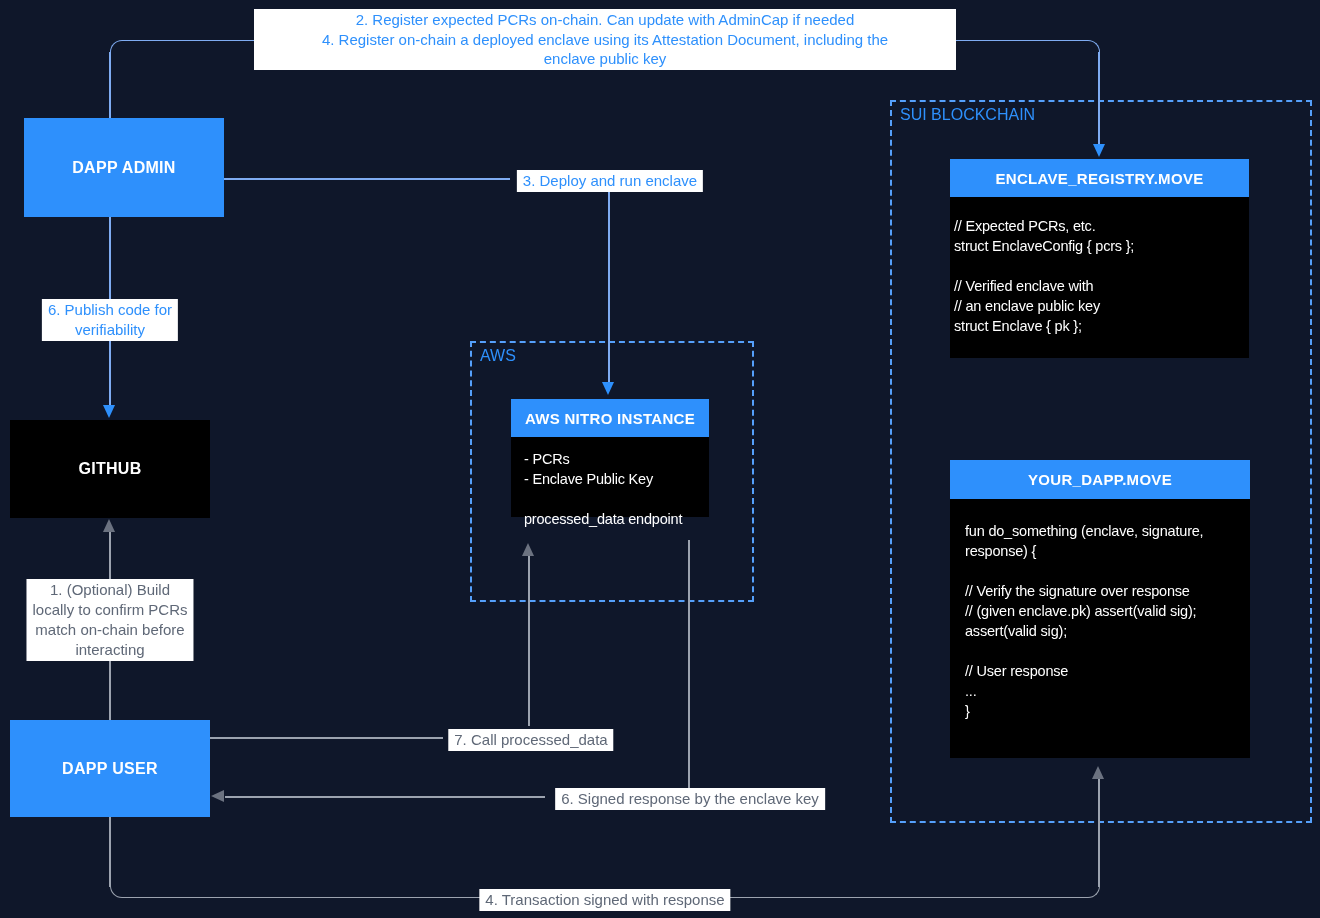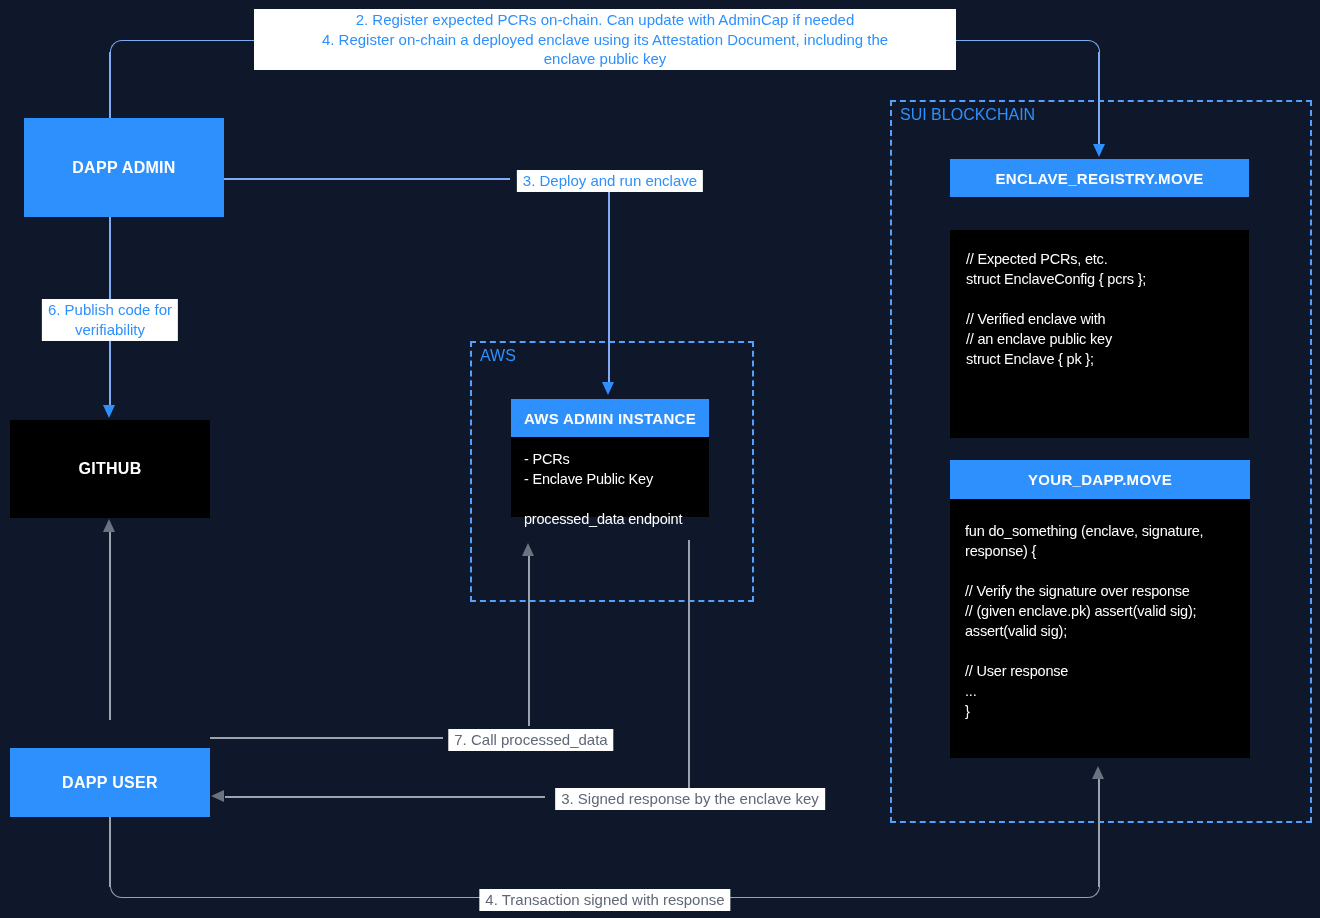--- a/index.html
+++ b/index.html
@@ -76,58 +76,62 @@
 
   <div class="lbl blue-text bg centered" style="left:605px;top:9px;width:690px;line-height:19.5px;">2. Register expected PCRs on-chain. Can update with AdminCap if needed
 4. Register on-chain a deployed enclave using its Attestation Document, including the
 enclave public key</div>
 
   <div class="lbl blue-text bg centered" style="left:110px;top:299px;">6. Publish code for
 verifiability</div>
 
   <div class="lbl blue-text bg centered" style="left:610px;top:170px;white-space:nowrap;">3. Deploy and run enclave</div>
 
+  <div class="lbl gray-text bg centered" style="left:110px;top:579px;">1. (Optional) Build
+locally to confirm PCRs
+match on-chain before
+interacting</div>
 
   <div class="lbl gray-text bg centered" style="left:531px;top:729px;white-space:nowrap;">7. Call processed_data</div>
 
-  <div class="lbl gray-text bg centered" style="left:690px;top:788px;white-space:nowrap;">3. Signed response by the enclave key</div>
+  <div class="lbl gray-text bg centered" style="left:690px;top:788px;white-space:nowrap;">6. Signed response by the enclave key</div>
 
   <div class="lbl gray-text bg centered" style="left:605px;top:889px;white-space:nowrap;">4. Transaction signed with response</div>
 
   <div class="group" style="left:470px;top:341px;width:280px;height:257px;">
     <div class="group-label">AWS</div>
   </div>
 
   <div class="group" style="left:890px;top:100px;width:418px;height:719px;">
     <div class="group-label">SUI BLOCKCHAIN</div>
   </div>
 
   <div class="node blue-bg" style="left:24px;top:118px;width:200px;height:99px;">
     <span>DAPP ADMIN</span>
   </div>
 
   <div class="node black-bg" style="left:10px;top:420px;width:200px;height:98px;">
     <span>GITHUB</span>
   </div>
 
-  <div class="node blue-bg" style="left:10px;top:748px;width:200px;height:69px;">
+  <div class="node blue-bg" style="left:10px;top:720px;width:200px;height:97px;">
     <span>DAPP USER</span>
   </div>
 
   <div class="codebox" style="left:511px;top:399px;width:198px;">
-    <div class="hdr" style="height:38px;">AWS ADMIN INSTANCE</div>
+    <div class="hdr" style="height:38px;">AWS NITRO INSTANCE</div>
     <div class="body" style="height:80px;padding:12px 13px 0;">- PCRs
 - Enclave Public Key
 
 processed_data endpoint</div>
   </div>
 
   <div class="codebox" style="left:950px;top:159px;width:299px;">
     <div class="hdr" style="height:38px;">ENCLAVE_REGISTRY.MOVE</div>
-    <div class="body" style="height:208px;padding:19px 16px 0;margin-top:33px;">// Expected PCRs, etc.
+    <div class="body" style="height:161px;padding:19px 4px 0;">// Expected PCRs, etc.
 struct EnclaveConfig { pcrs };
 
 // Verified enclave with
 // an enclave public key
 struct Enclave { pk };</div>
   </div>
 
   <div class="codebox" style="left:950px;top:460px;width:300px;">
     <div class="hdr" style="height:39px;">YOUR_DAPP.MOVE</div>
     <div class="body" style="height:259px;padding:22px 15px 0;">fun do_something (enclave, signature,

